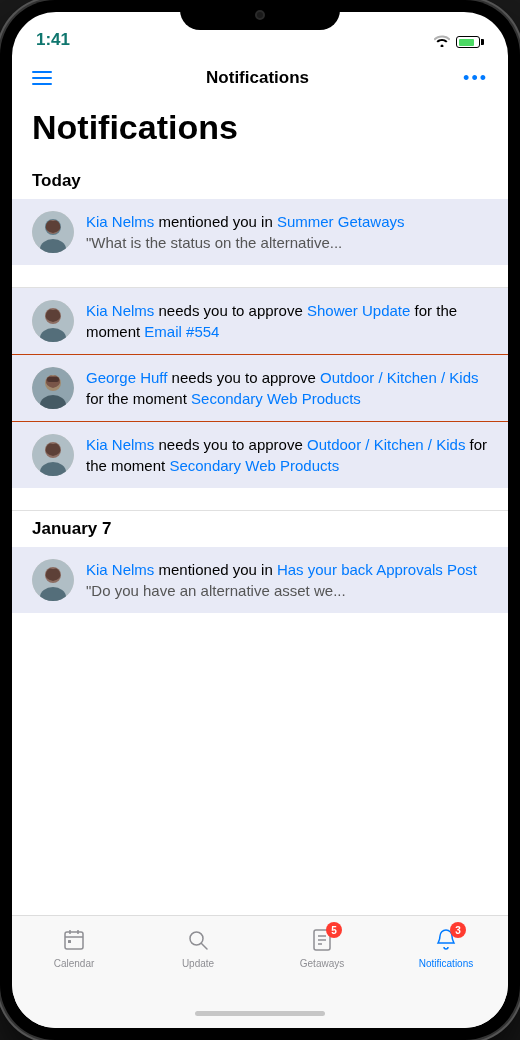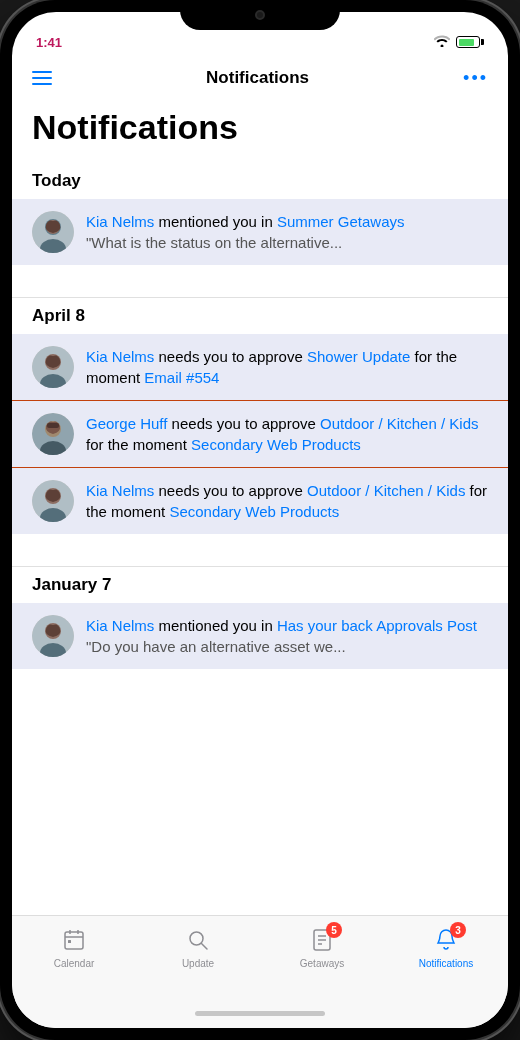--- a/index.html
+++ b/index.html
@@ -56,23 +56,23 @@
     }
     .status-bar {
       height: 44px;
       display: flex;
       align-items: flex-end;
       padding: 0 24px 6px;
       justify-content: space-between;
       flex-shrink: 0;
     }
     .status-time {
-      font-size: 13px;
+      font-size: 17px;
       font-weight: 600;
-      color: #be185d;
+      color: #0f766e;
       margin-top: 26px;
     }
     .status-icons {
       display: flex;
       align-items: center;
       gap: 6px;
     }
     .wifi-icon { font-size: 14px; color: #000; }
     .battery-icon {
       display: flex;
@@ -157,21 +157,21 @@
       padding: 12px 20px;
       background: #e8eaf6;
       border-bottom: 1px solid #c2410c;
       gap: 12px;
       cursor: pointer;
     }
     .notification-item:last-of-type {
       border-bottom: none;
     }
     .notification-group {
-      margin-bottom: 32px;
+      margin-bottom: 22px;
     }
     .avatar {
       width: 42px;
       height: 42px;
       border-radius: 50%;
       overflow: hidden;
       flex-shrink: 0;
       background: #ccc;
       display: flex;
       align-items: center;
@@ -323,21 +323,20 @@
           <div class="notif-text">
             <a>Kia Nelms</a> mentioned you in <a>Summer Getaways</a><br>
             <span class="notif-preview">"What is the status on the alternative...</span>
           </div>
         </div>
       </div>
 
       <div class="divider"></div>
 
       <div class="notification-group">
-        <div class="section-header">April 8</div>
 
         <div class="notification-item">
           <div class="avatar">
             <svg viewBox="0 0 42 42" xmlns="http://www.w3.org/2000/svg">
               <circle cx="21" cy="21" r="21" fill="#b0bec5"></circle>
               <circle cx="21" cy="16" r="8" fill="#8d6e63"></circle>
               <path d="M14 14 Q16 8 21 10 Q26 8 28 14 Q30 20 21 22 Q12 20 14 14Z" fill="#5d4037"></path>
               <ellipse cx="21" cy="38" rx="13" ry="10" fill="#546e7a"></ellipse>
             </svg>
           </div>

